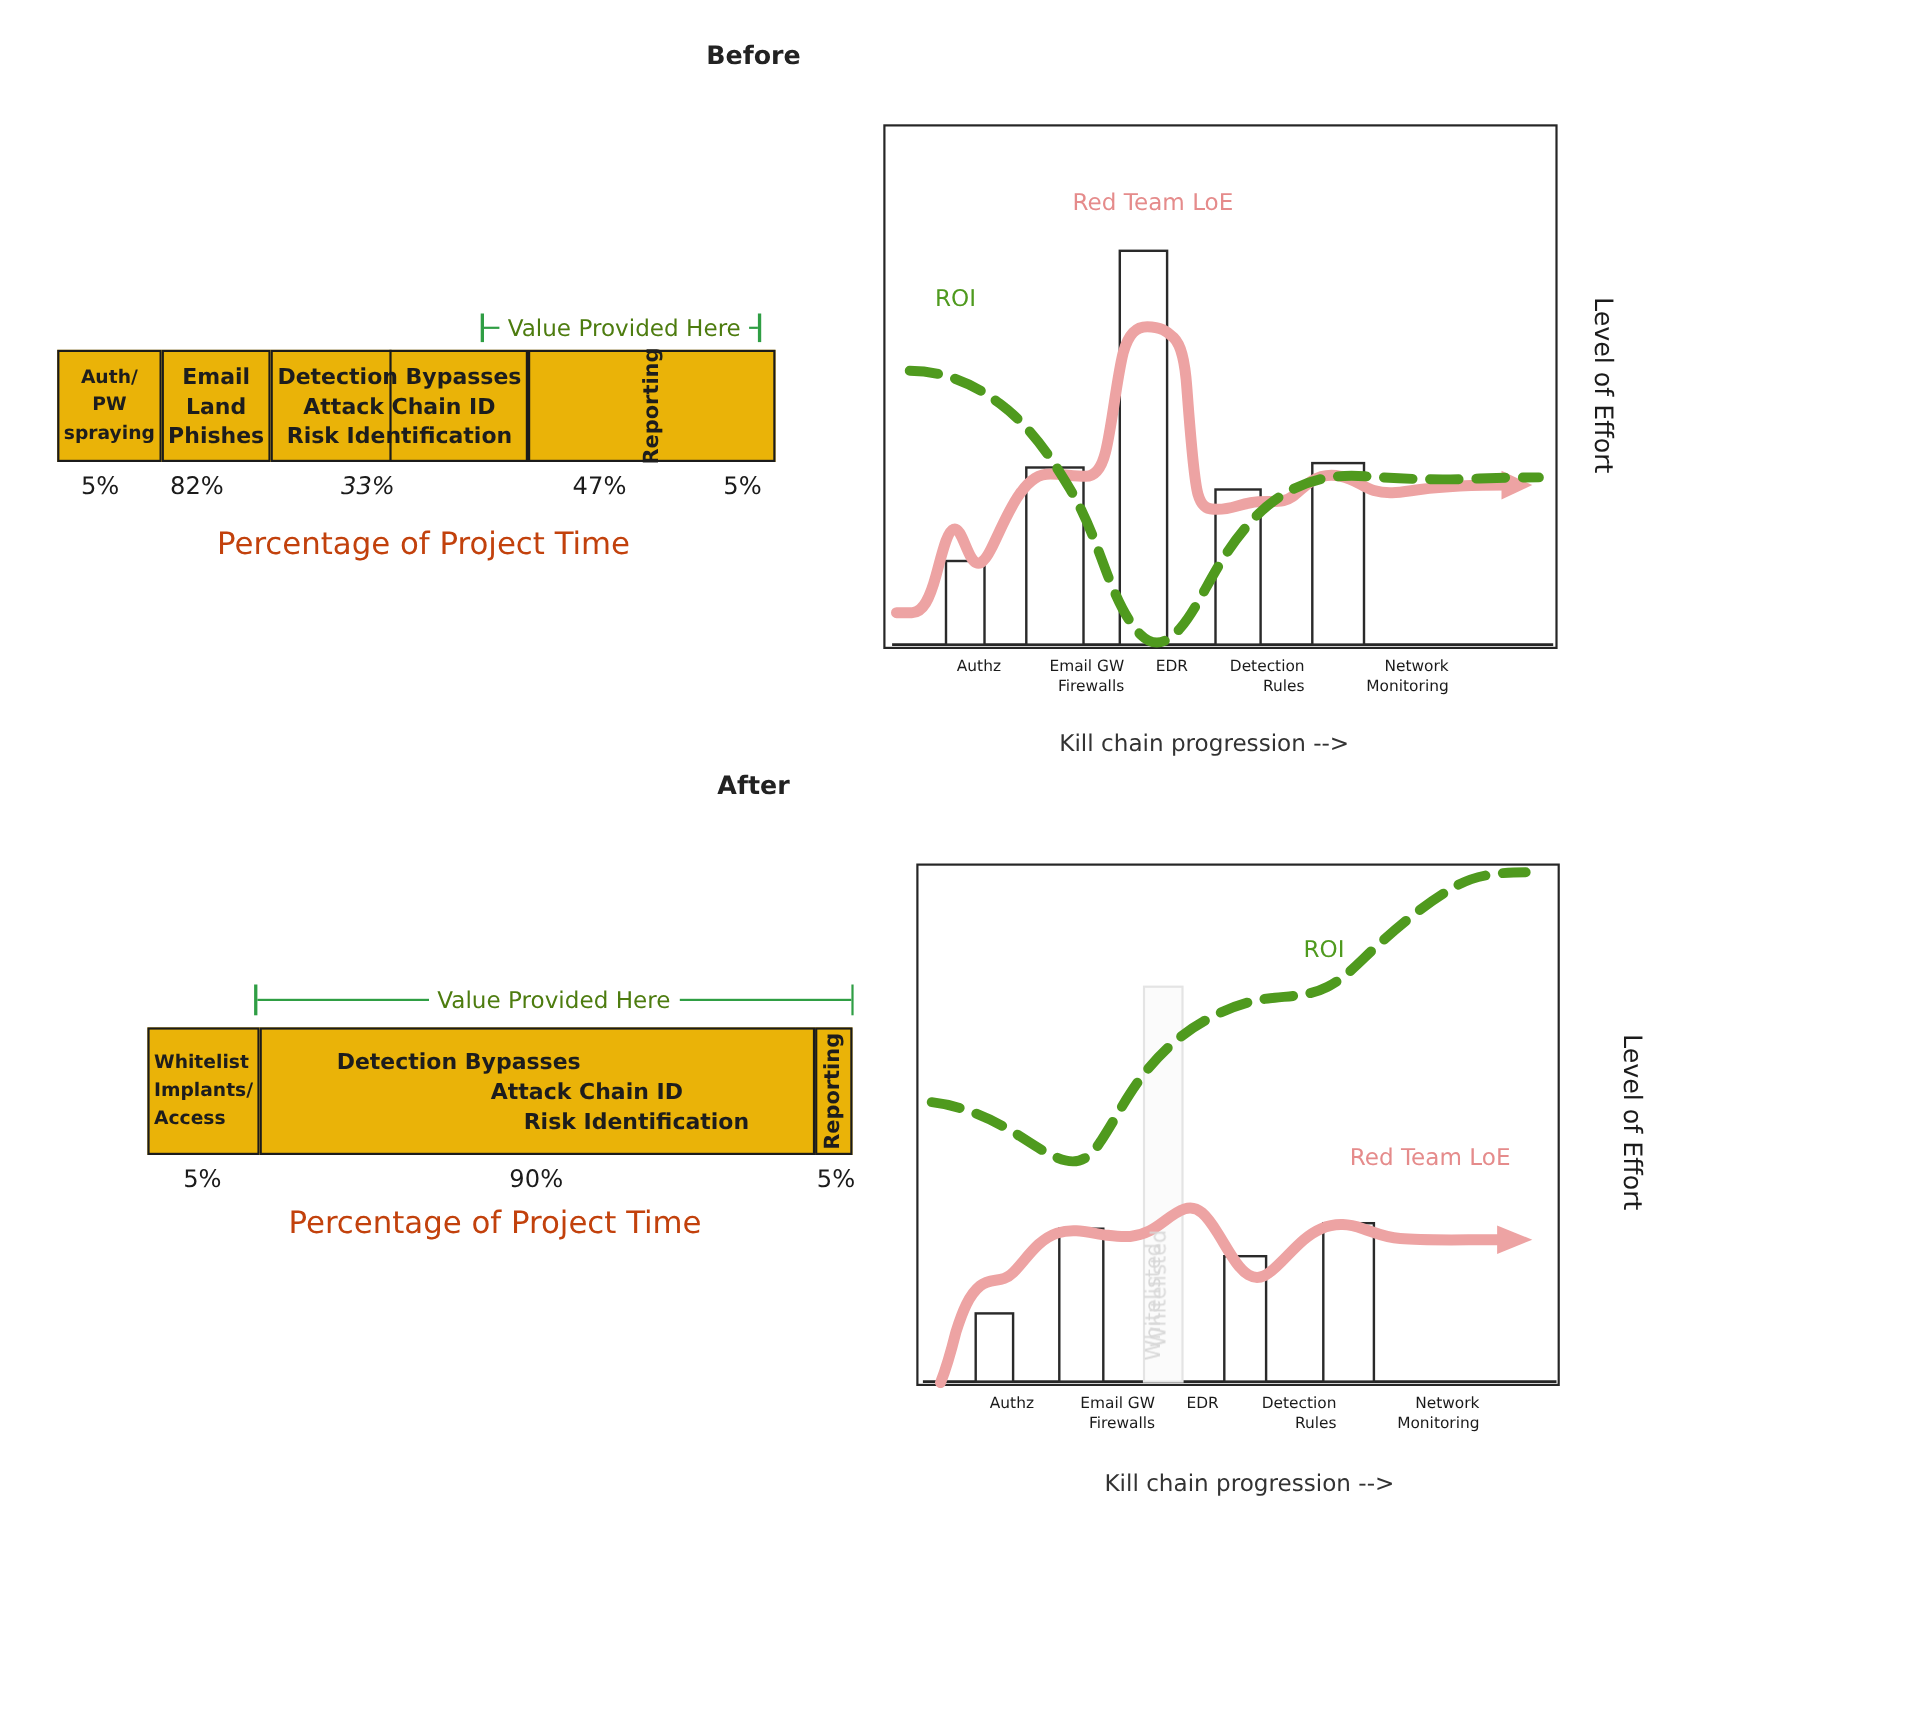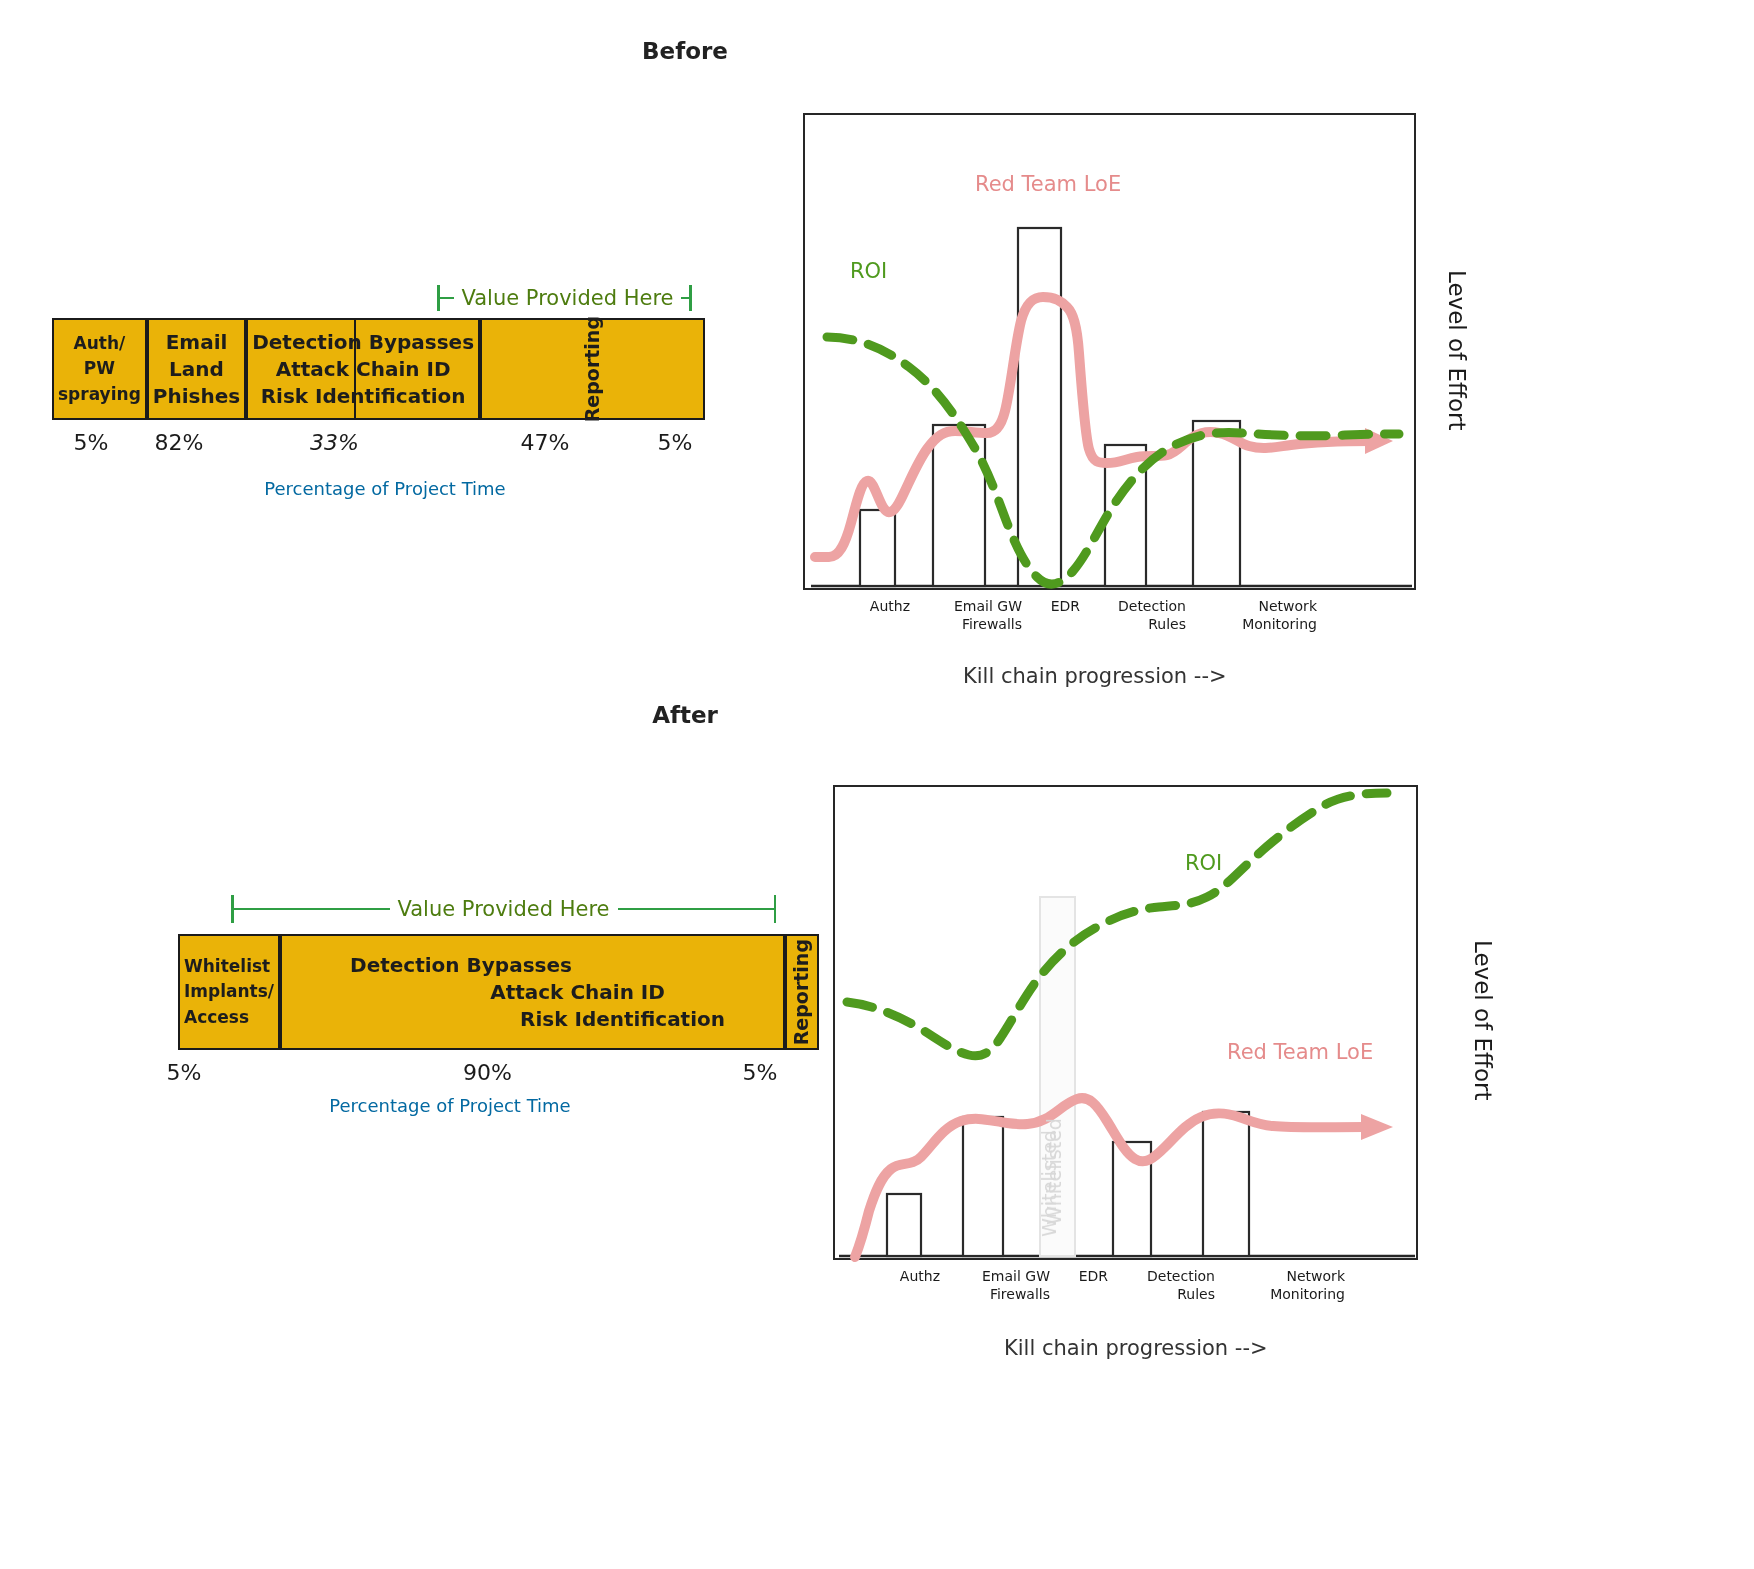--- a/index.html
+++ b/index.html
@@ -13,21 +13,21 @@
   
   .pctbar{display:flex;align-items:stretch;box-sizing:border-box;}
   .seg{position:relative;box-sizing:border-box;border:2px solid #1b1b1b;
        display:flex;align-items:center;justify-content:center;
        text-align:center;background:#eab308;font-size:20px;line-height:1.35;}
   .seg .inner{padding:2px 4px;}
   .seg-small{font-size:17px;line-height:1.5;}
   .vert{writing-mode:vertical-rl;transform:rotate(180deg);white-space:nowrap;font-size:19px;}
 
   .pctlabel{position:absolute;font-size:22px;color:#1b1b1b;text-align:center;}
-  .axiscaption{position:absolute;font-size:18px;color:#0369a1;text-align:center;}
+  .axiscaption{position:absolute;font-size:28px;color:#c2410c;text-align:center;}
 
   
   .vpwrap{position:absolute;display:flex;align-items:center;color:#2f9e44;}
   .vptext{font-size:21px;color:#4d7c0f;white-space:nowrap;padding:0 8px;}
   .vpline{flex:1;height:0;border-top:2.5px solid #2f9e44;}
   .vpcap{width:2.5px;align-self:stretch;background:#2f9e44;}
 
   
   .chartframe{position:absolute;border:2px solid #262626;background:#fff;box-sizing:border-box;}
   .chartsvg{position:absolute;left:0;top:0;}
@@ -155,21 +155,21 @@
 <div class="abs section-title" style="left:520px;top:702px;width:330px;">After</div>
 
 <div class="vpwrap" style="left:231px;top:895px;width:545px;height:28px;">
   <div class="vpcap"></div>
   <div class="vpline"></div>
   <div class="vptext">Value Provided Here</div>
   <div class="vpline"></div>
   <div class="vpcap"></div>
 </div>
 
-<div class="abs pctbar" style="left:134px;top:934px;width:641px;height:116px;margin-left:44px;">
+<div class="abs pctbar" style="left:134px;top:934px;width:641px;height:116px;">
   <div class="seg seg-small" style="flex:0 0 100px;">
     <div class="inner" style="text-align:left;">
       <div>Whitelist</div>
       <div>Implants/</div>
       <div>Access</div>
     </div>
   </div>
   <div class="seg" style="flex:1 1 auto;">
     <div class="inner" style="white-space:nowrap;text-align:left;">
       <div style="text-align:left;padding-left:10px;">Detection Bypasses</div>

